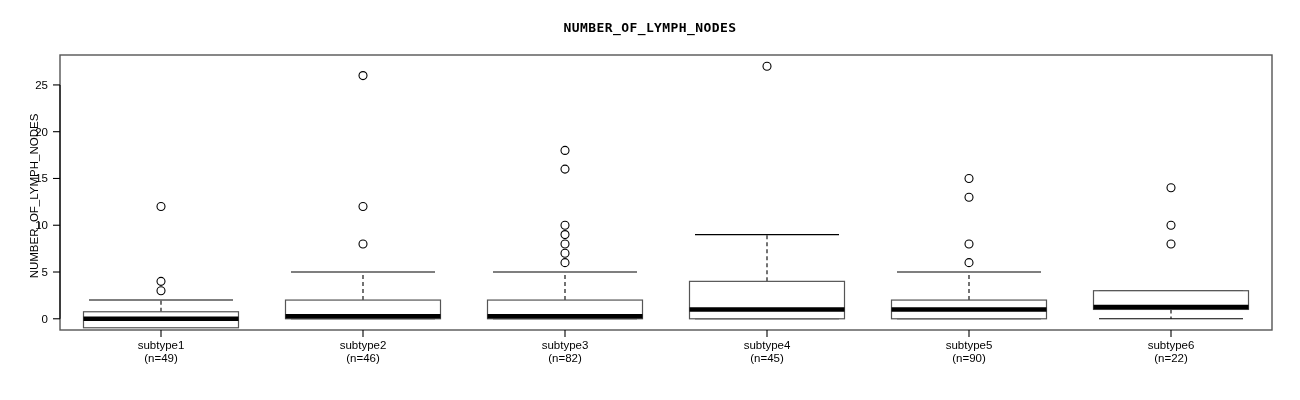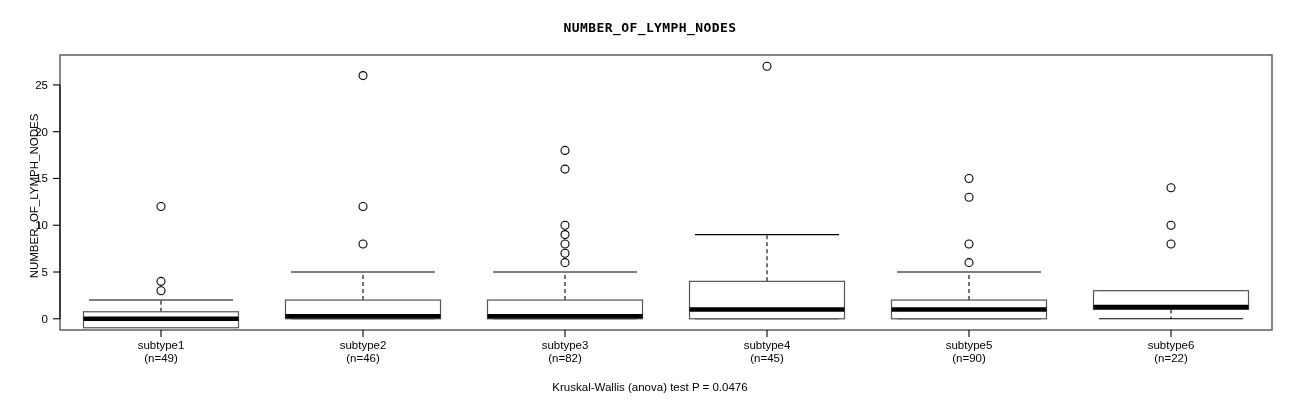--- a/index.html
+++ b/index.html
@@ -172,15 +172,14 @@
         <text x="767" y="362" text-anchor="middle" class="cat-label">(n=45)</text>
         <line x1="969" x2="969" y1="330" y2="337" stroke="#000000" stroke-width="1.1"></line>
         <text x="969" y="349" text-anchor="middle" class="cat-label">subtype5</text>
         <text x="969" y="362" text-anchor="middle" class="cat-label">(n=90)</text>
         <line x1="1171" x2="1171" y1="330" y2="337" stroke="#000000" stroke-width="1.1"></line>
         <text x="1171" y="349" text-anchor="middle" class="cat-label">subtype6</text>
         <text x="1171" y="362" text-anchor="middle" class="cat-label">(n=22)</text>
       </g>
   </svg>
 
-  <div class="caption">Kruskal-Wallis (anova) test P = 0.0476</div>
 
 </div>
 
 </body></html>

